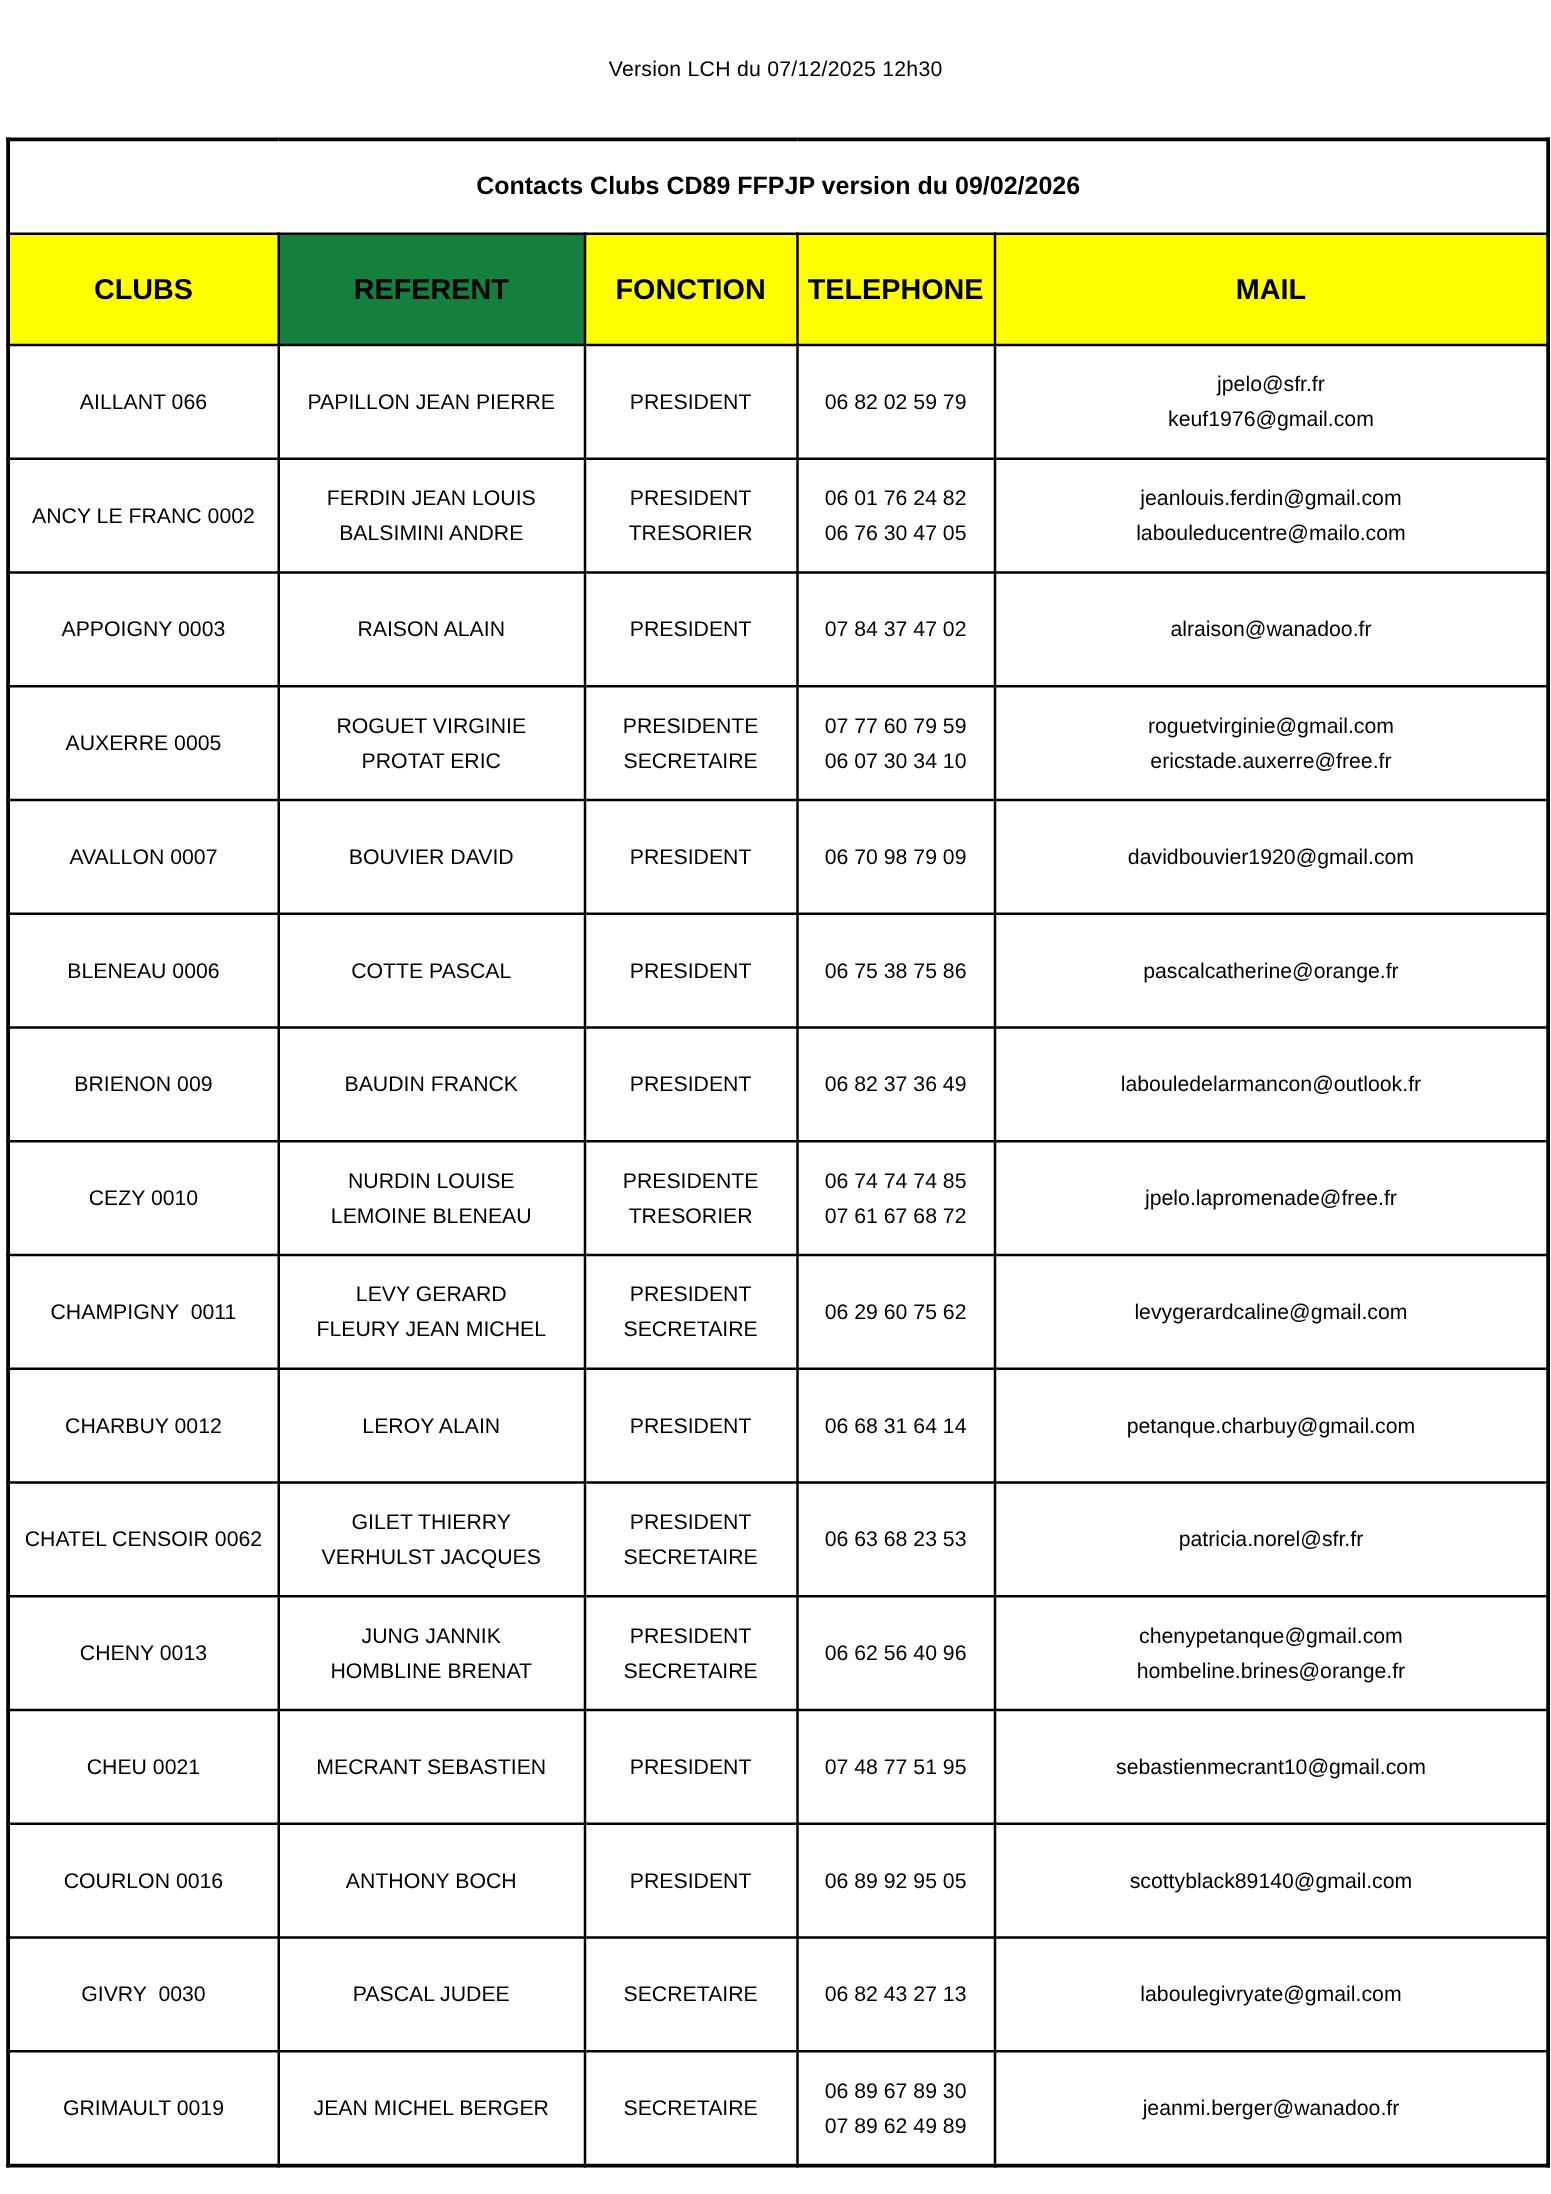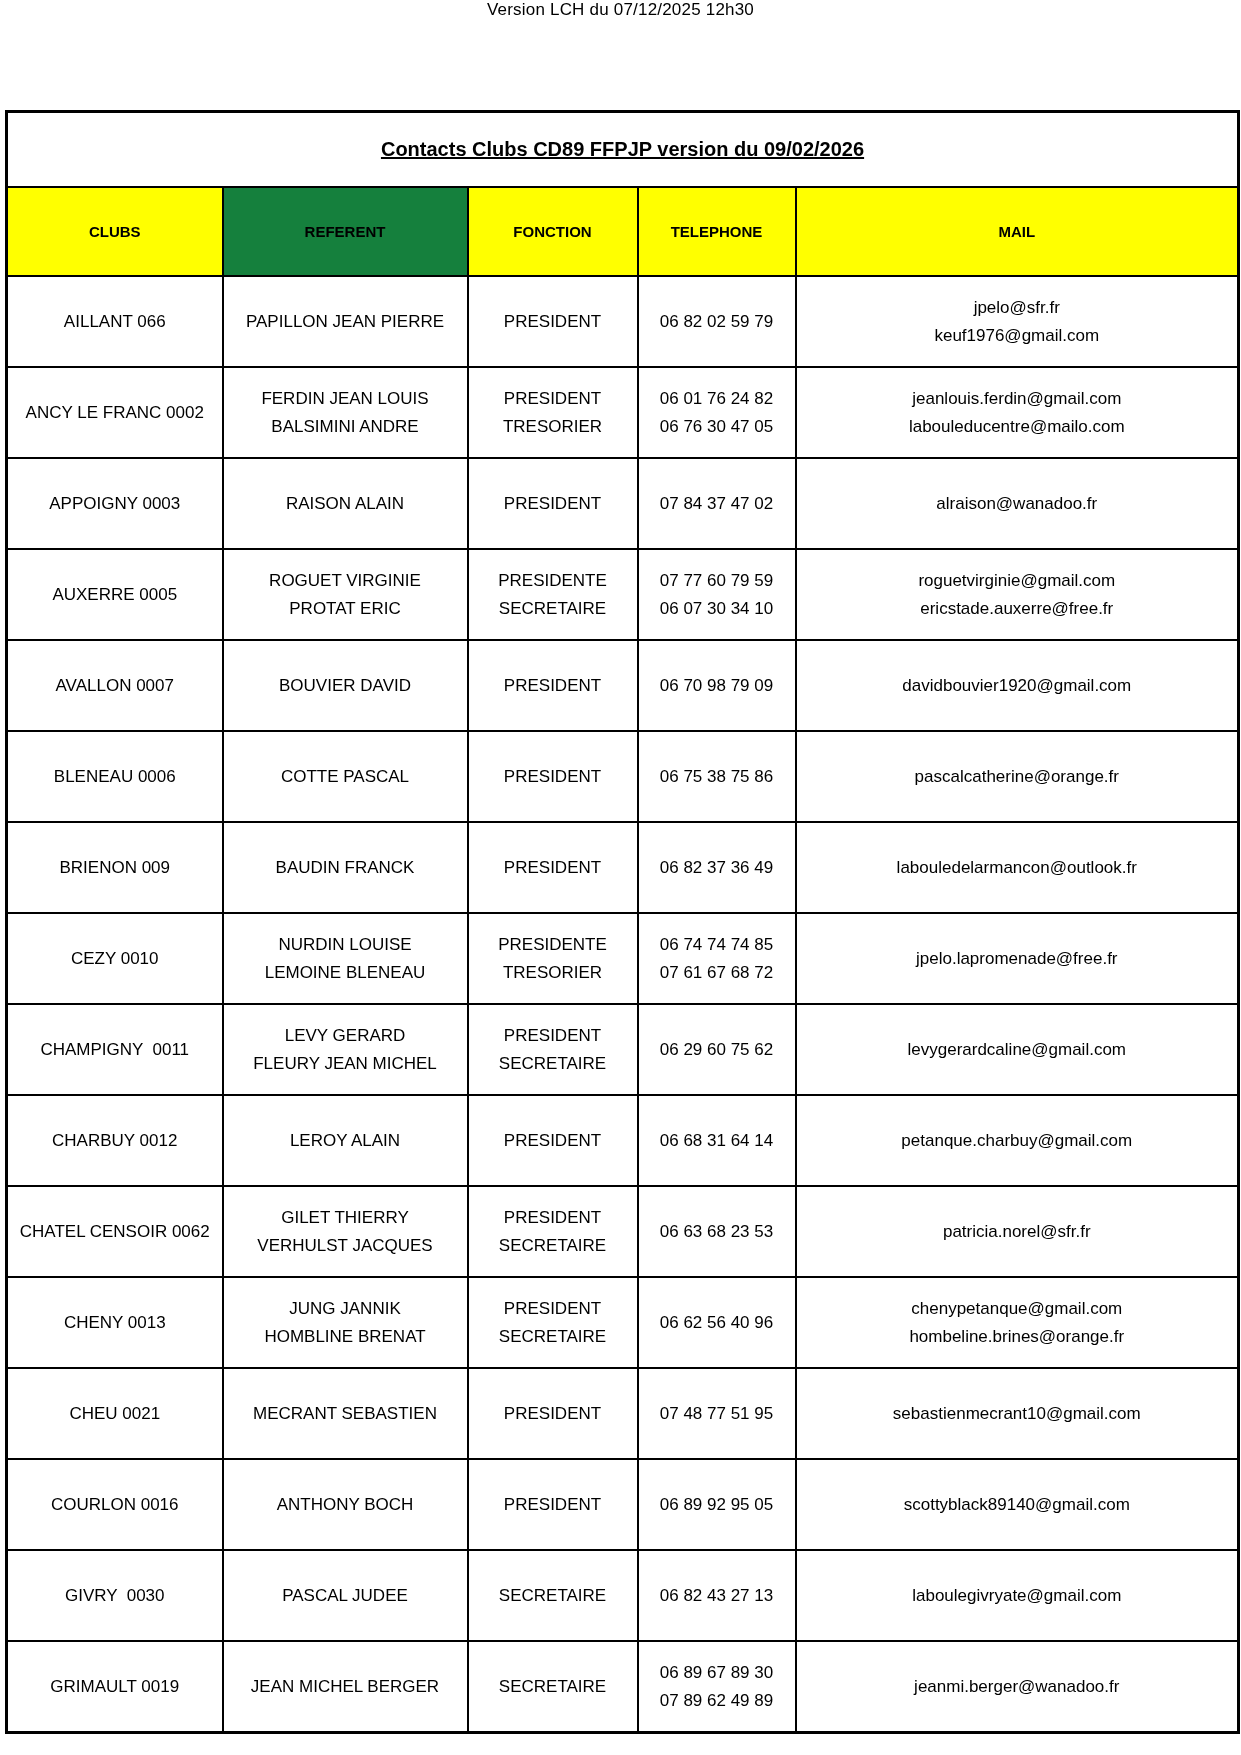--- a/index.html
+++ b/index.html
@@ -10,20 +10,21 @@
     color: #000000;
   }
   .page {
     position: relative;
     width: 1241px;
     height: 1755px;
     background: #ffffff;
     overflow: hidden;
   }
   .top-note {
+    padding-top: 46px;
     text-align: center;
     font-size: 17px;
     letter-spacing: 0.2px;
   }
   table.contacts {
     position: absolute;
     left: 5px;
     top: 110px;
     width: 1232px;
     border-collapse: collapse;
@@ -34,27 +35,26 @@
   }
   table.contacts {
     border-width: 3px;
   }
   td.title-cell {
     height: 71px;
     text-align: center;
     vertical-align: middle;
     font-size: 20px;
     font-weight: bold;
-    text-decoration: underline;
   }
   th.col-header {
     height: 85px;
     text-align: center;
     vertical-align: middle;
-    font-size: 15px;
+    font-size: 23px;
     font-weight: bold;
   }
   td.cell {
     height: 85px;
     text-align: center;
     vertical-align: middle;
     font-size: 17px;
     line-height: 1.62;
     white-space: pre-wrap;
     padding: 2px 4px;

